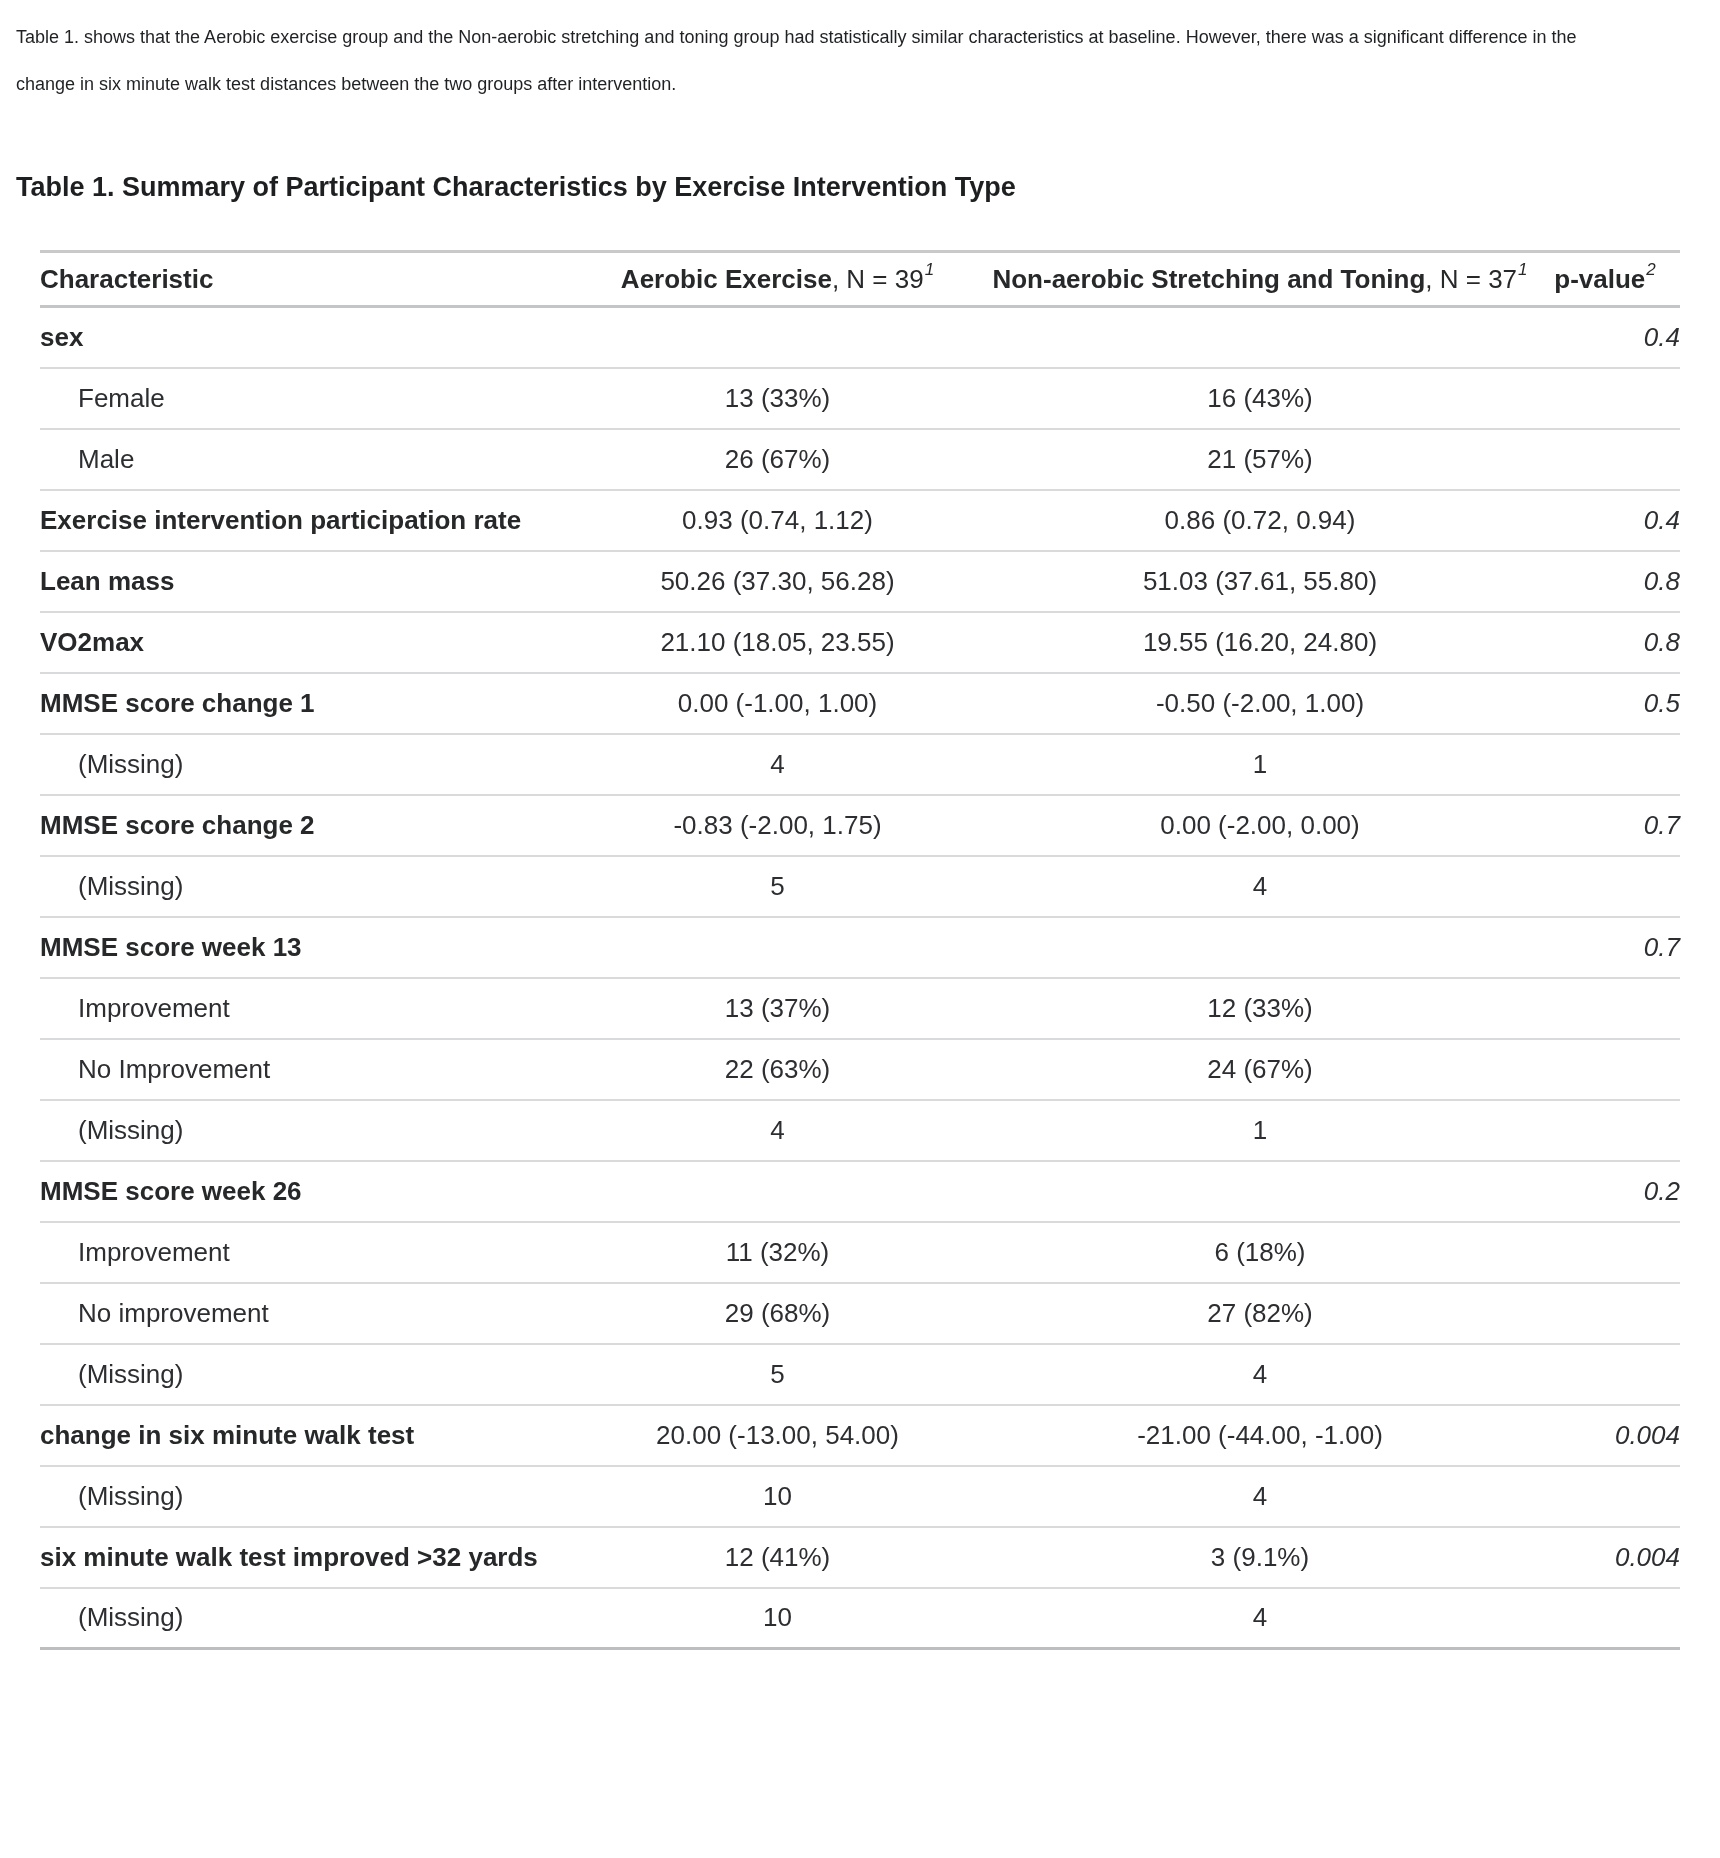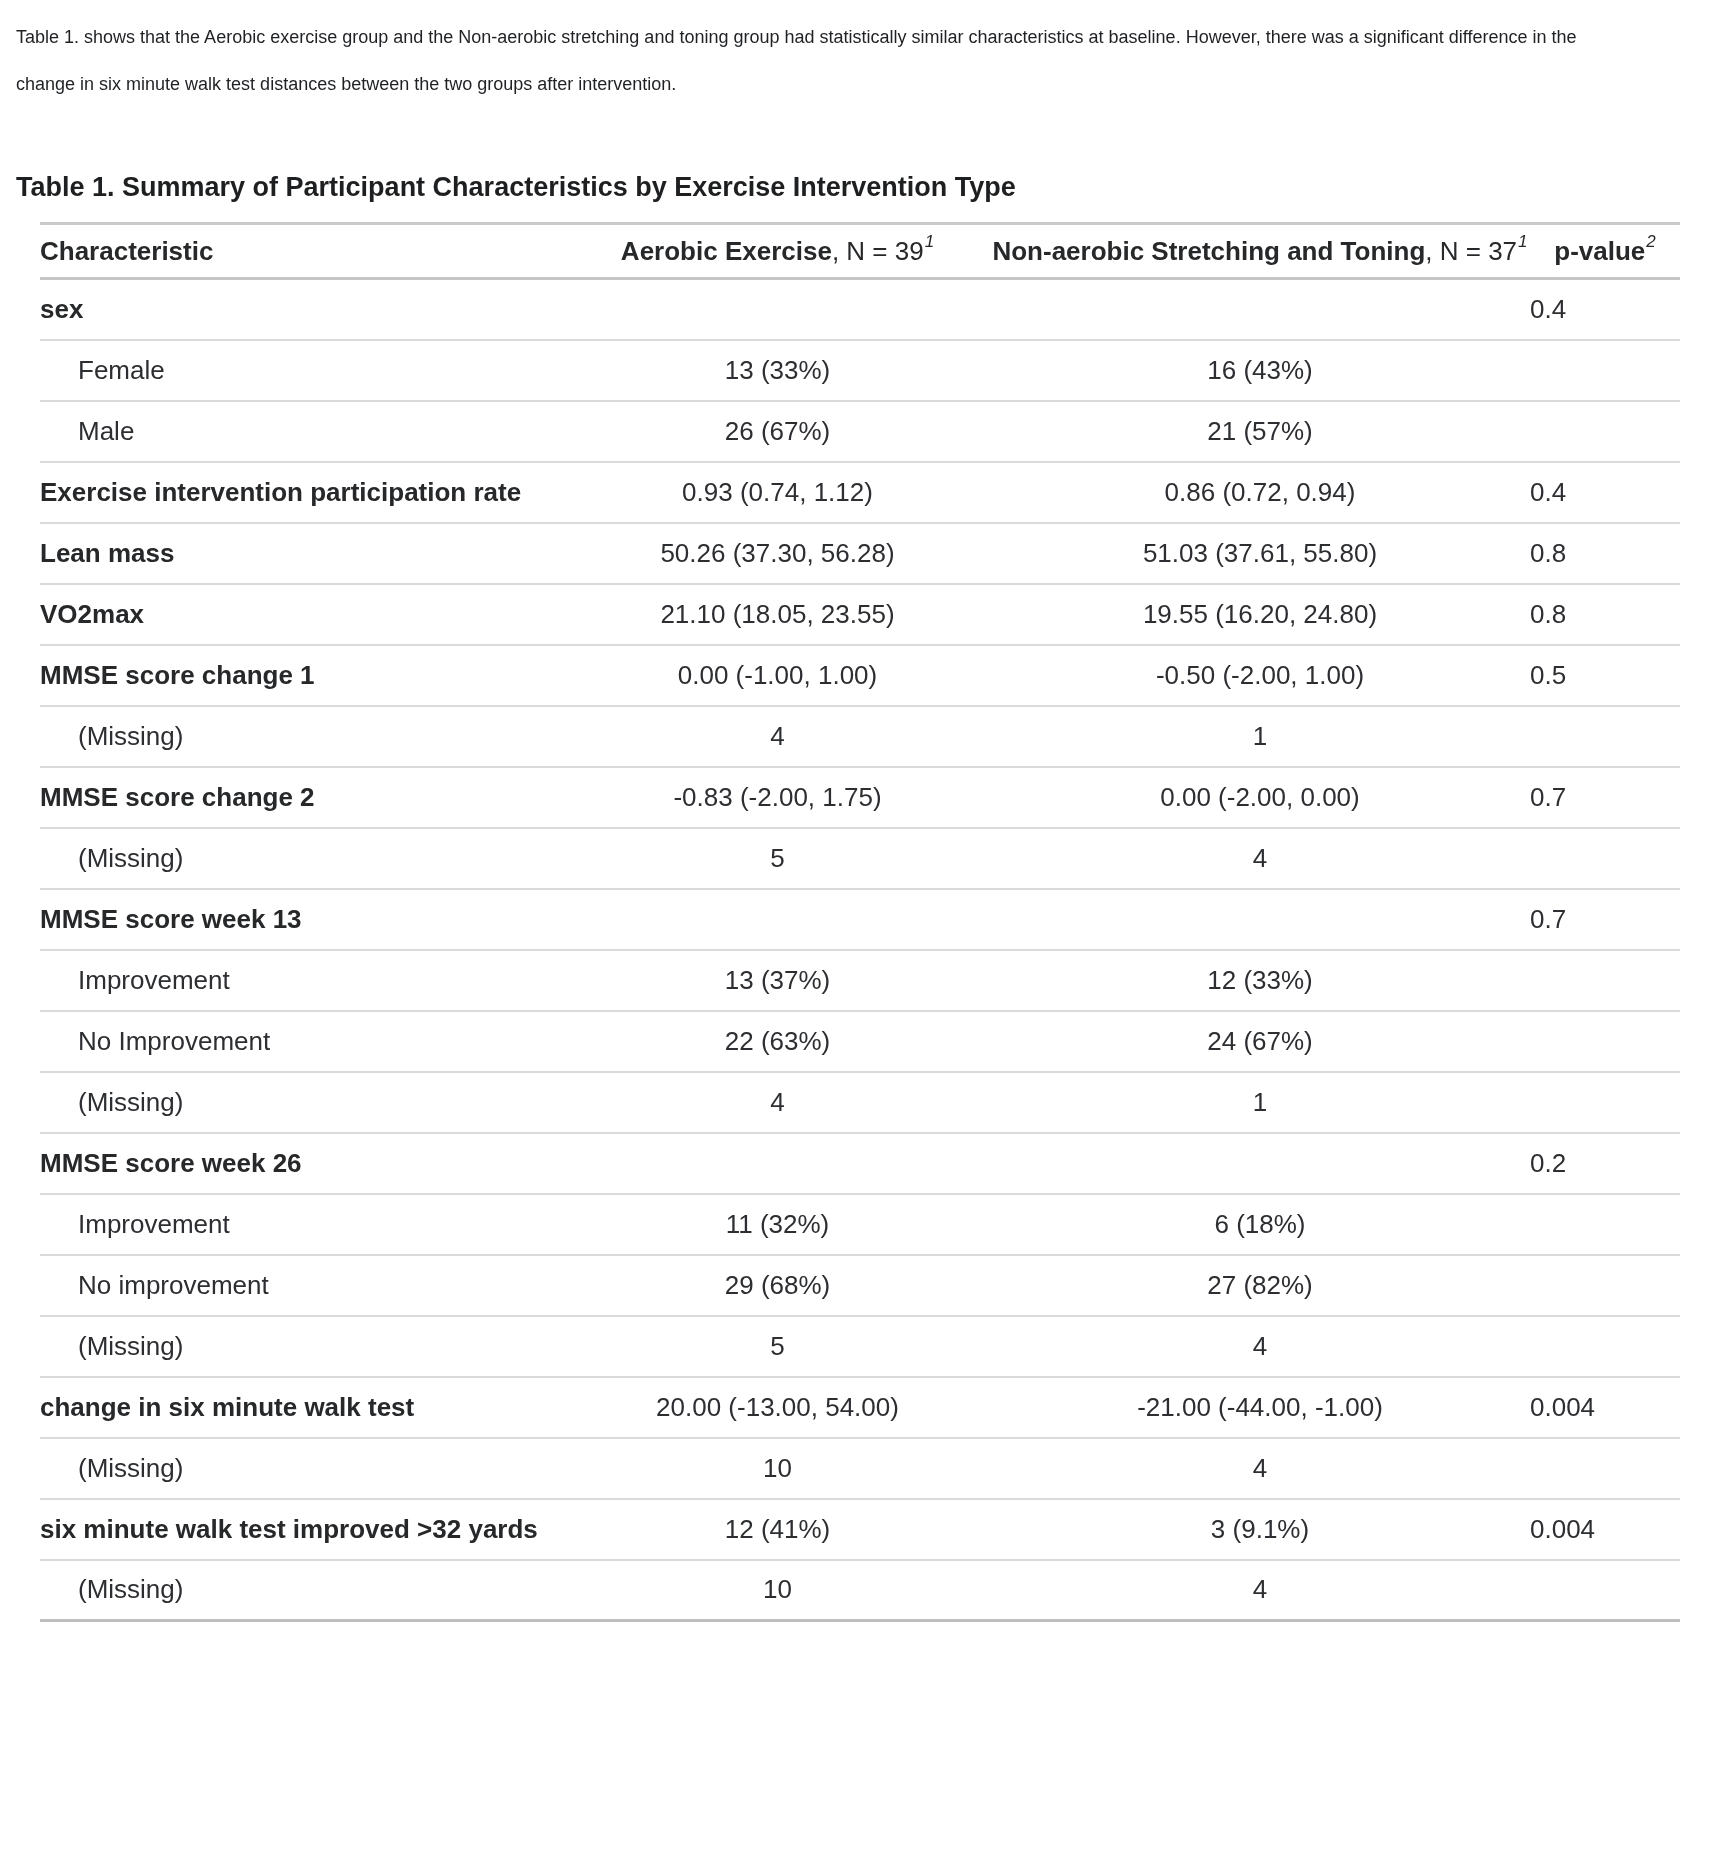--- a/index.html
+++ b/index.html
@@ -20,21 +20,21 @@
     margin: 0;
   }
 
   .table-title {
     font-size: 27px;
     font-weight: 700;
     color: #1d1f21;
     margin: 64px 0 0 0;
   }
 
-  .tbl-wrap { margin: 19px 40px 0 24px; }
+  .tbl-wrap { margin: 47px 40px 0 24px; }
 
   table.char-table {
     border-collapse: collapse;
     table-layout: fixed;
     width: 1640px;
     font-size: 26px;
     color: #2c2e31;
   }
   table.char-table thead tr {
     border-top: 3px solid #c8c9cb;
@@ -57,21 +57,21 @@
     white-space: nowrap;
     padding: 0;
   }
 
   th.h-label, td.c-label { text-align: left; padding-left: 10px; }
   td.c-label { color: #2c2e31; }
   td.c-label.bold { font-weight: 700; color: #26282a; }
   td.c-label.indent { padding-left: 38px; }
   th.h-center, td.c-val { text-align: center; }
   th.h-p { text-align: center; padding-right: 6px; }
-  td.c-p { padding-right: 25px; }
+  td.c-p { text-align: right; padding-right: 25px; font-style: italic; }
 
   .hdr-rest { font-weight: 400; }
   .sup {
     display: inline-block;
     font-style: italic;
     font-weight: 400;
     font-size: 17px;
     position: relative;
     top: -13px;
     margin-left: 1px;

